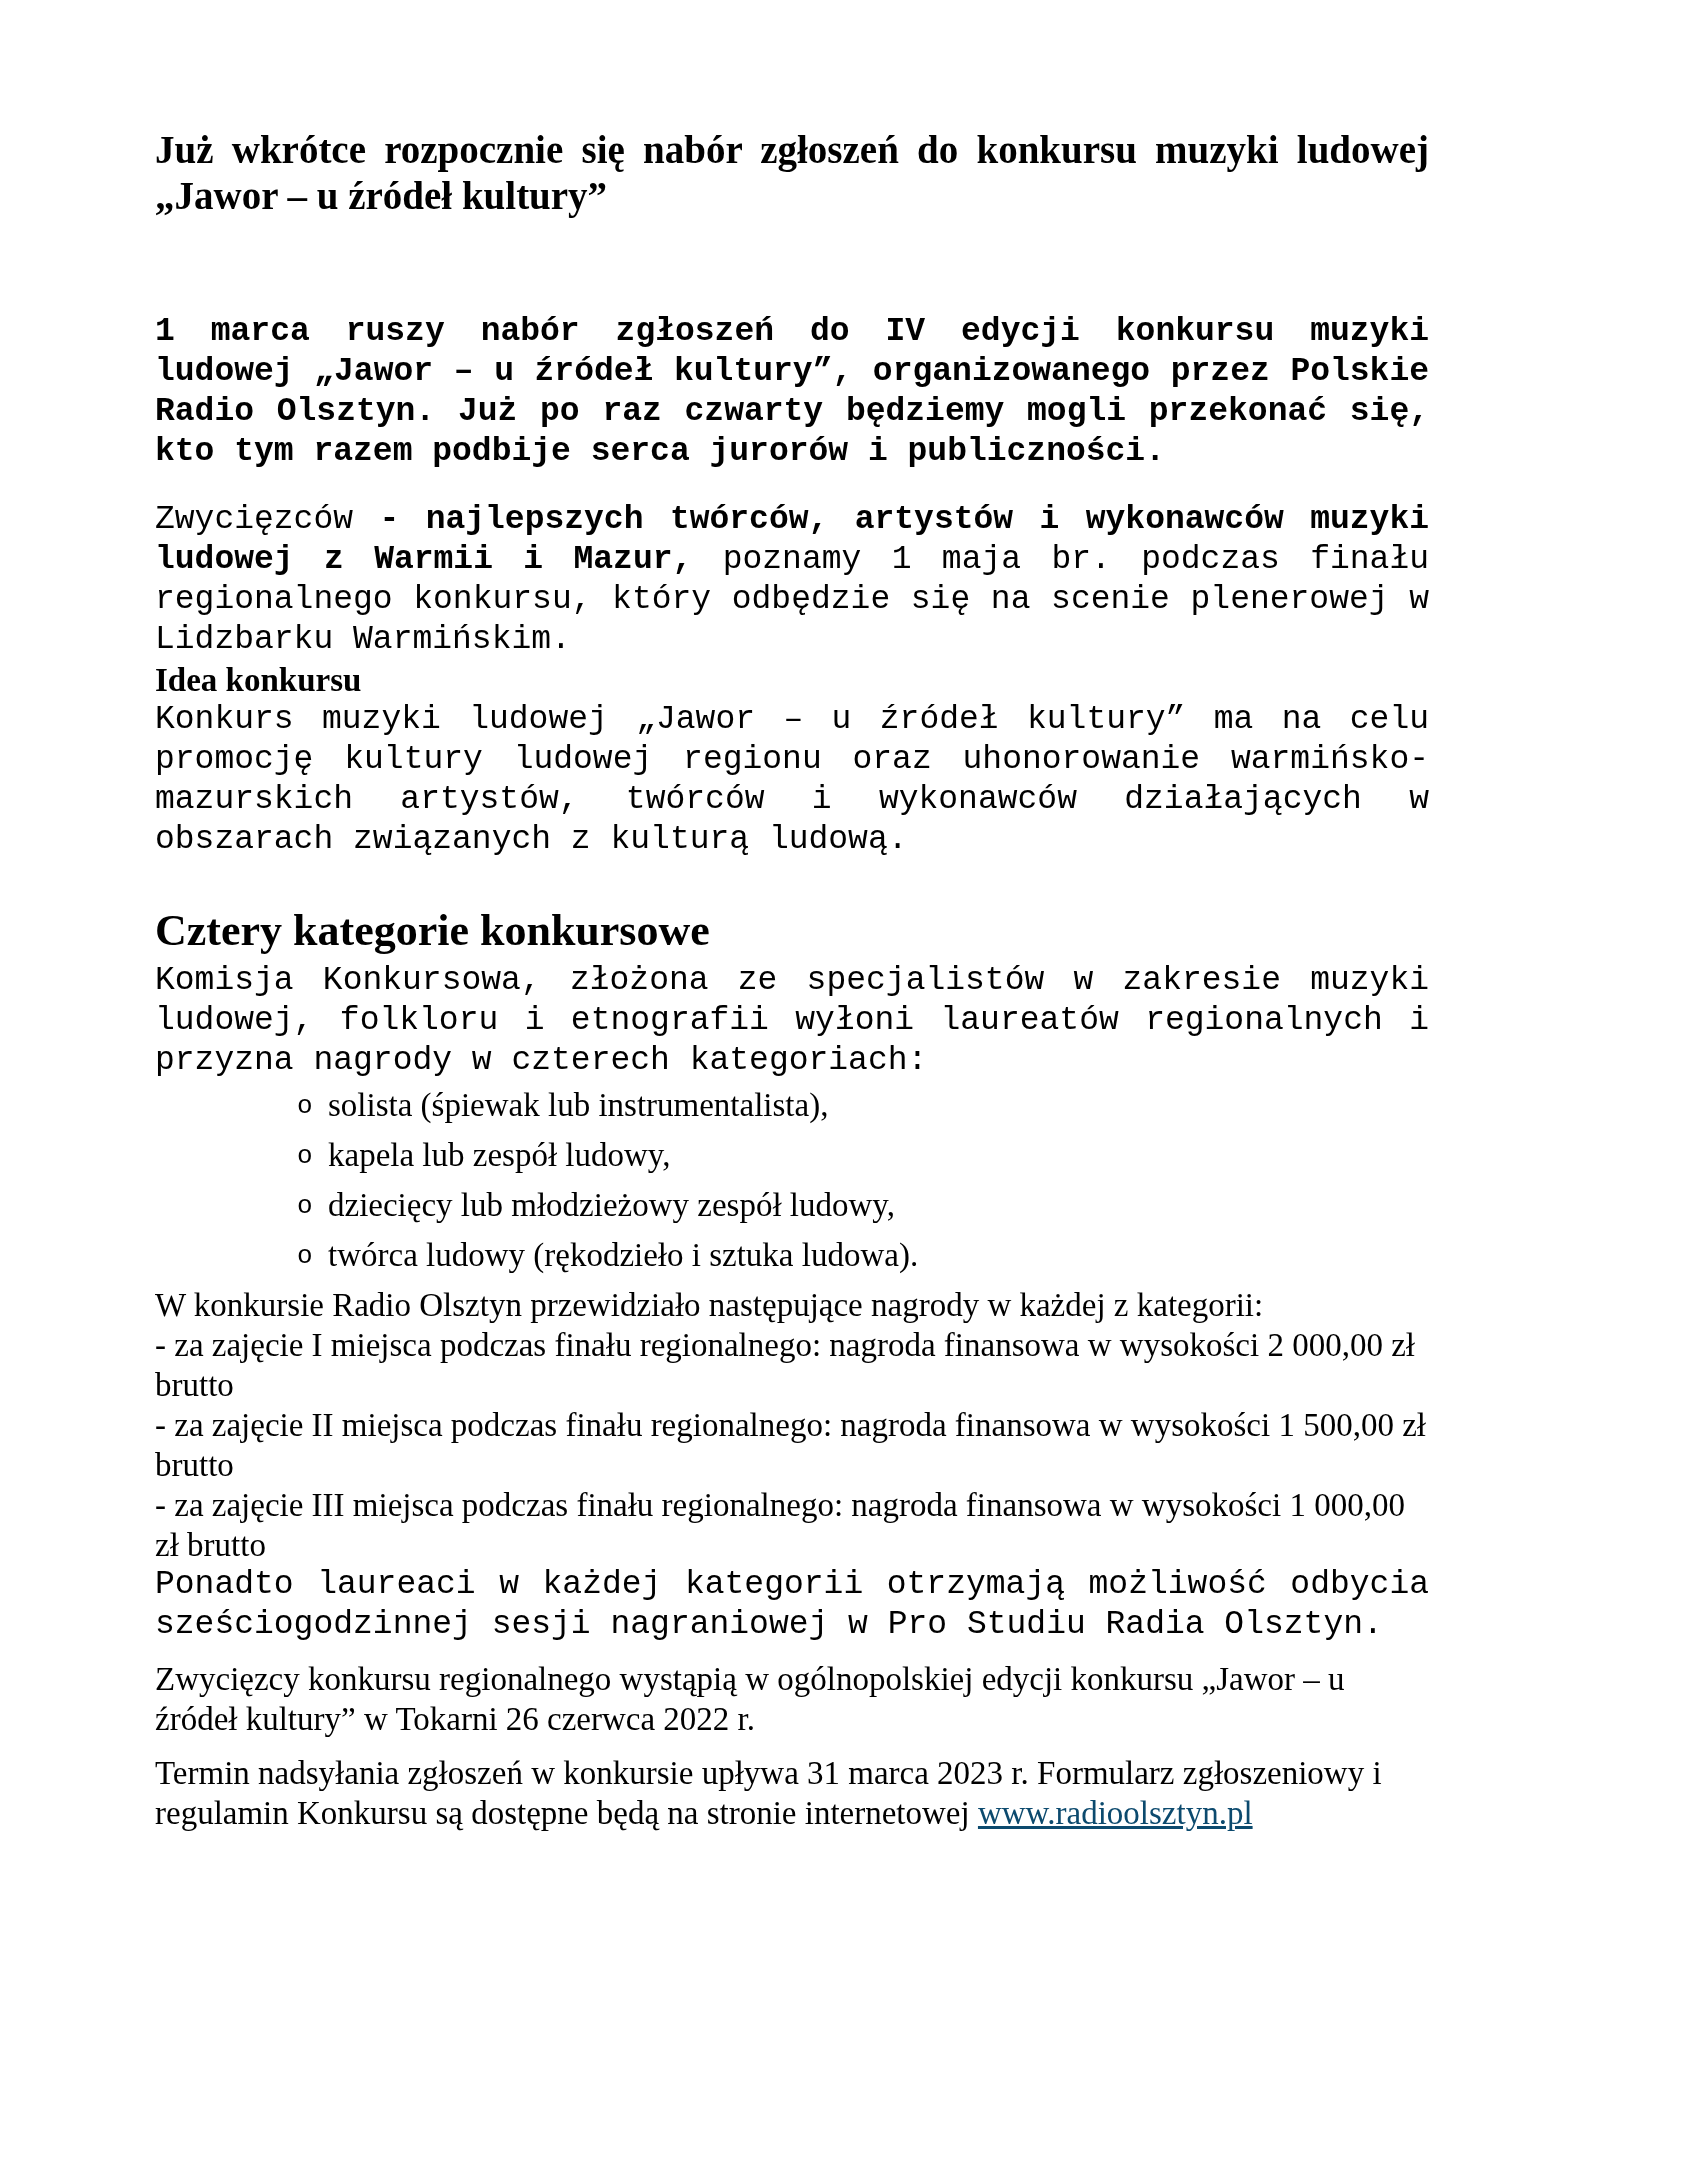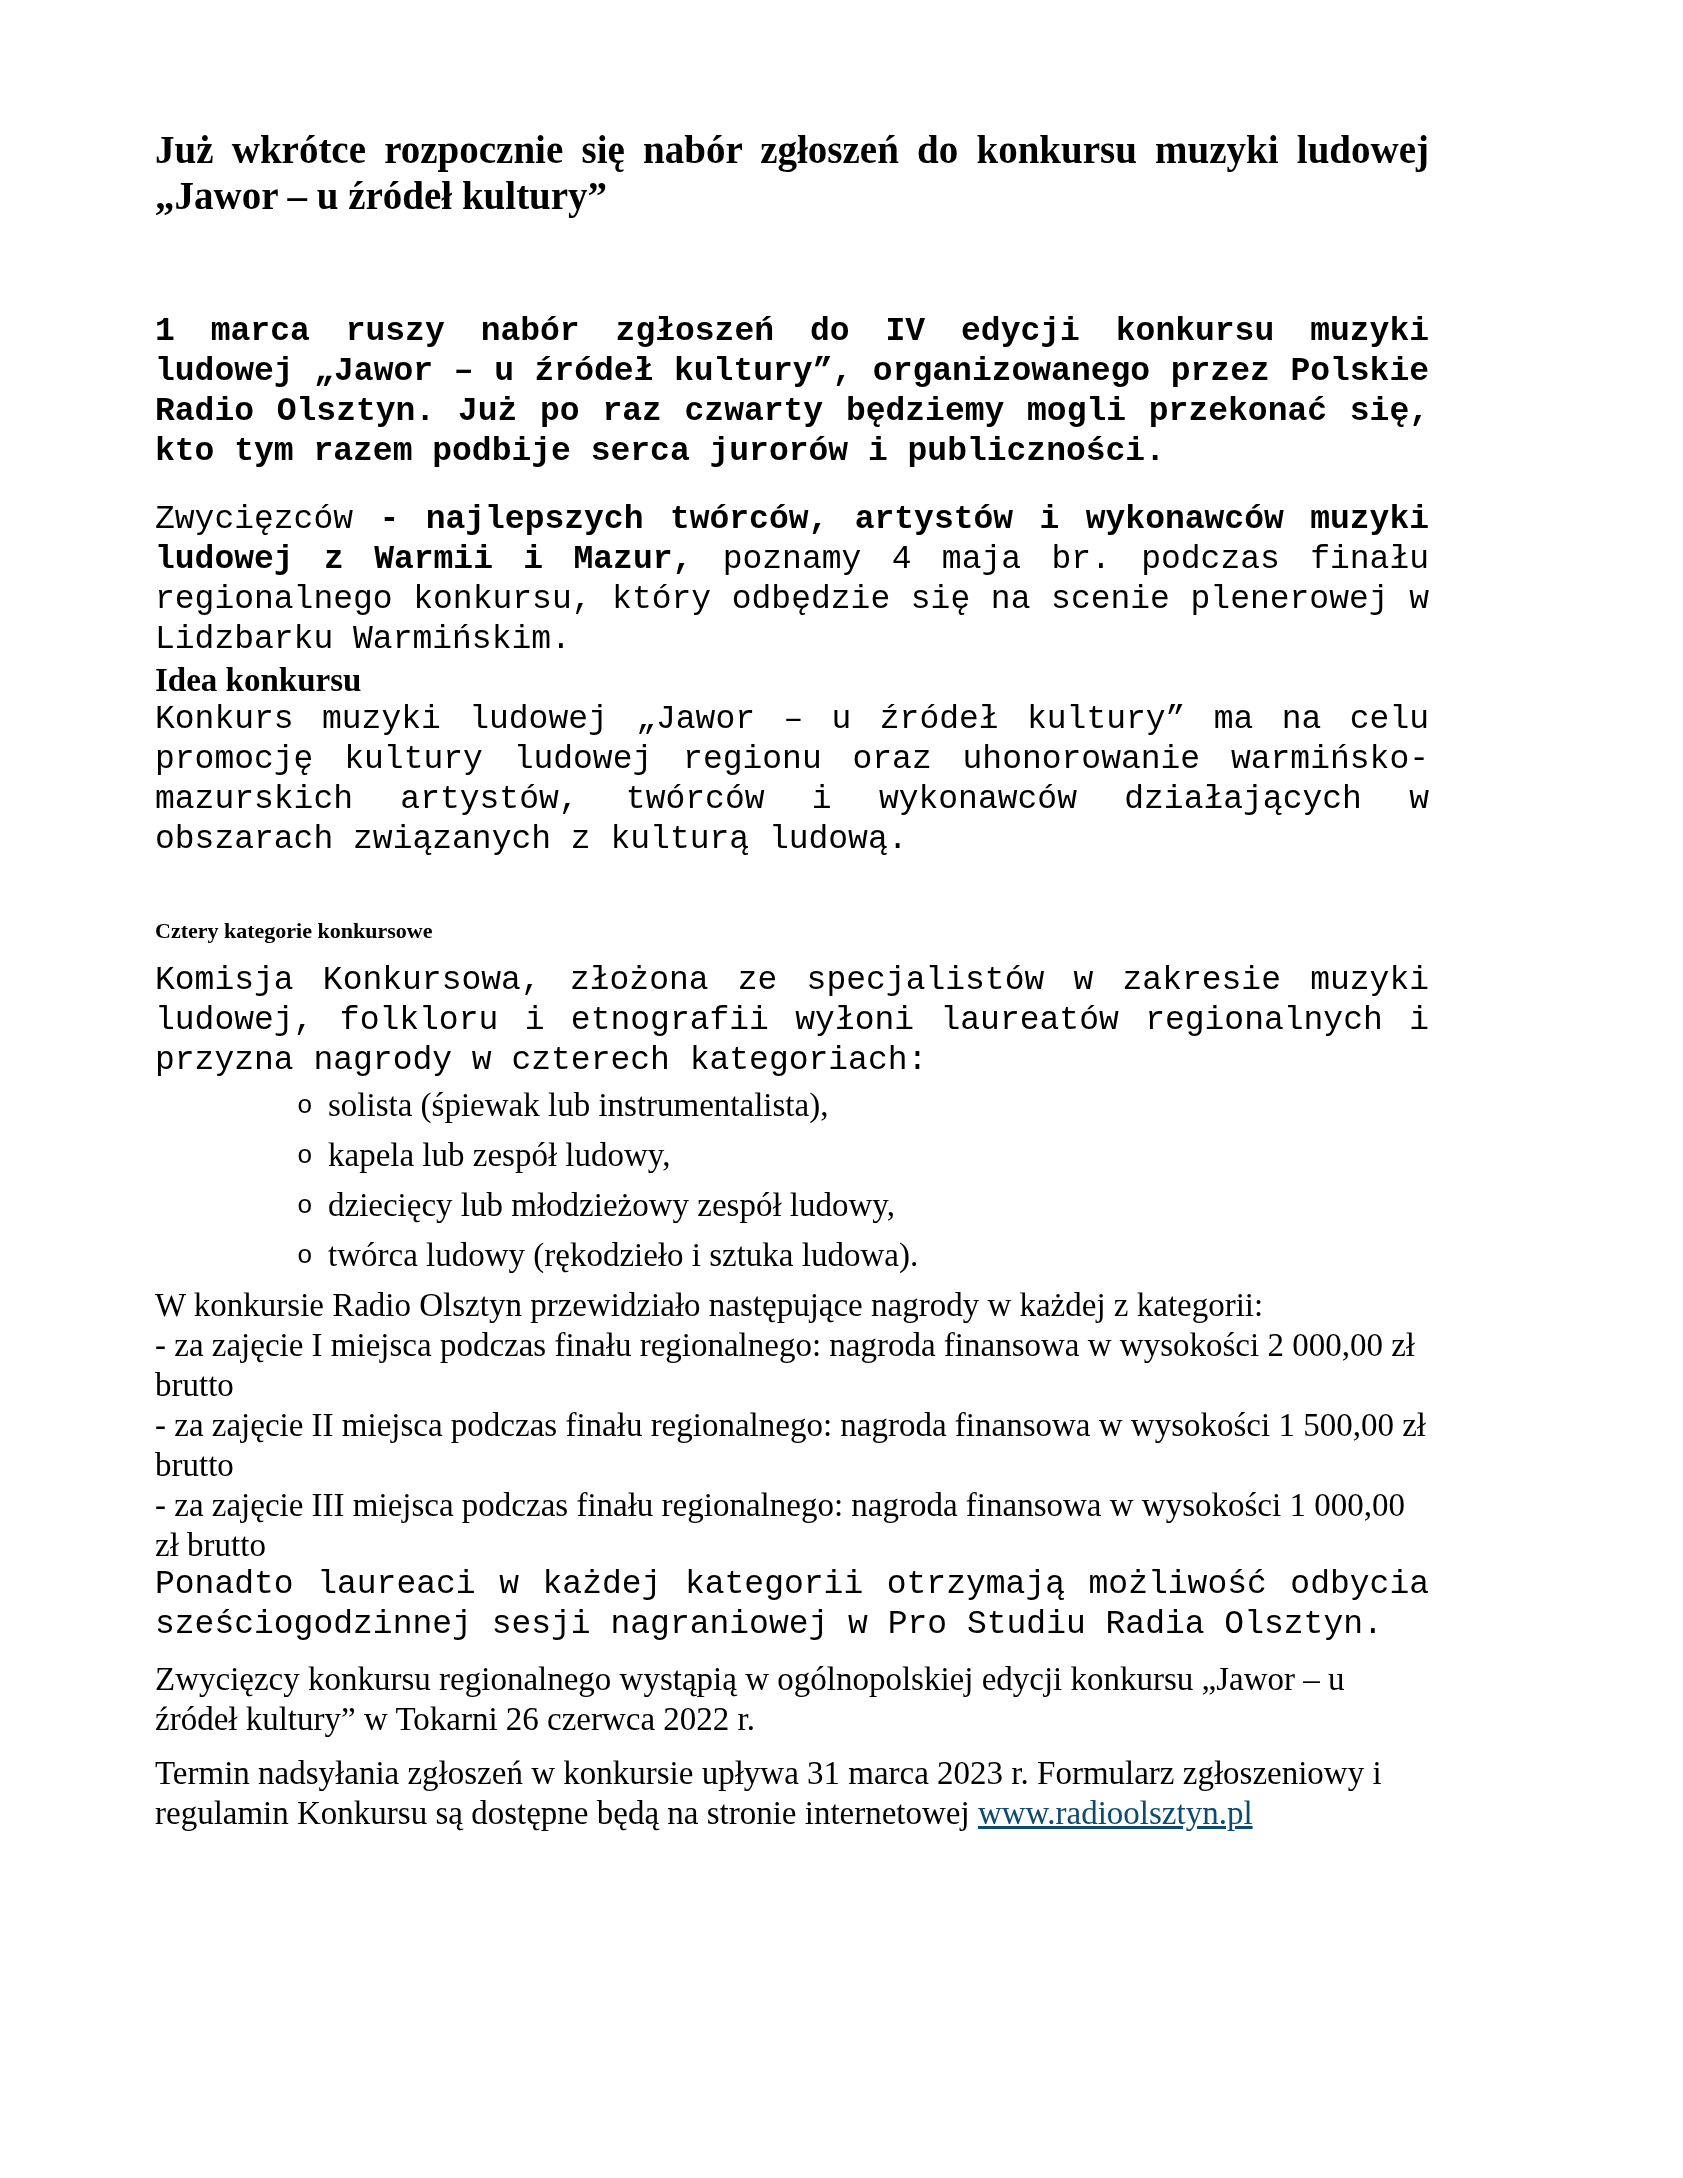--- a/index.html
+++ b/index.html
@@ -24,21 +24,21 @@
     font-weight: bold;
     text-align: justify;
     margin: 0 0 93px 0;
   }
   p, .line, .li { font-size: 33px; line-height: 40px; }
   .just { text-align: justify; font-family: Liberation Mono, monospace; }
   .bold { font-weight: bold; }
   .lead { margin-bottom: 28px; }
   .idea-text { margin-bottom: 51px; }
   .section-heading {
-    font-size: 22px;
+    font-size: 44px;
     line-height: 40px;
     font-weight: bold;
     margin-bottom: 10px;
   }
   .committee { margin-bottom: 4px; }
   .li {
     position: relative;
     padding-left: 173px;
     margin-bottom: 10px;
   }
@@ -59,21 +59,21 @@
 </style>
 </head>
 <body>
 
 <div class="page">
 
   <div class="doc-title">Już wkrótce rozpocznie się nabór zgłoszeń do konkursu muzyki ludowej „Jawor – u źródeł kultury”</div>
 
   <p class="bold just lead">1 marca ruszy nabór zgłoszeń do IV edycji konkursu muzyki ludowej „Jawor – u źródeł kultury”, organizowanego przez Polskie Radio Olsztyn. Już po raz czwarty będziemy mogli przekonać się, kto tym razem podbije serca jurorów i publiczności.</p>
 
-  <p class="just"><span>Zwycięzców </span><span class="bold">- najlepszych twórców, artystów i wykonawców muzyki ludowej z Warmii i Mazur,</span><span> poznamy 4 maja br. podczas finału regionalnego konkursu, który odbędzie się na scenie plenerowej w Lidzbarku Warmińskim.</span></p>
+  <p class="just"><span>Zwycięzców </span><span class="bold">- najlepszych twórców, artystów i wykonawców muzyki ludowej z Warmii i Mazur,</span><span> poznamy 1 maja br. podczas finału regionalnego konkursu, który odbędzie się na scenie plenerowej w Lidzbarku Warmińskim.</span></p>
 
   <p class="bold">Idea konkursu</p>
 
   <p class="just idea-text">Konkurs muzyki ludowej „Jawor – u źródeł kultury” ma na celu promocję kultury ludowej regionu oraz uhonorowanie warmińsko-mazurskich artystów, twórców i wykonawców działających w obszarach związanych z kulturą ludową.</p>
 
   <div class="section-heading">Cztery kategorie konkursowe</div>
 
   <p class="just committee">Komisja Konkursowa, złożona ze specjalistów w zakresie muzyki ludowej, folkloru i etnografii wyłoni laureatów regionalnych i przyzna nagrody w czterech kategoriach:</p>
 
   <div>

